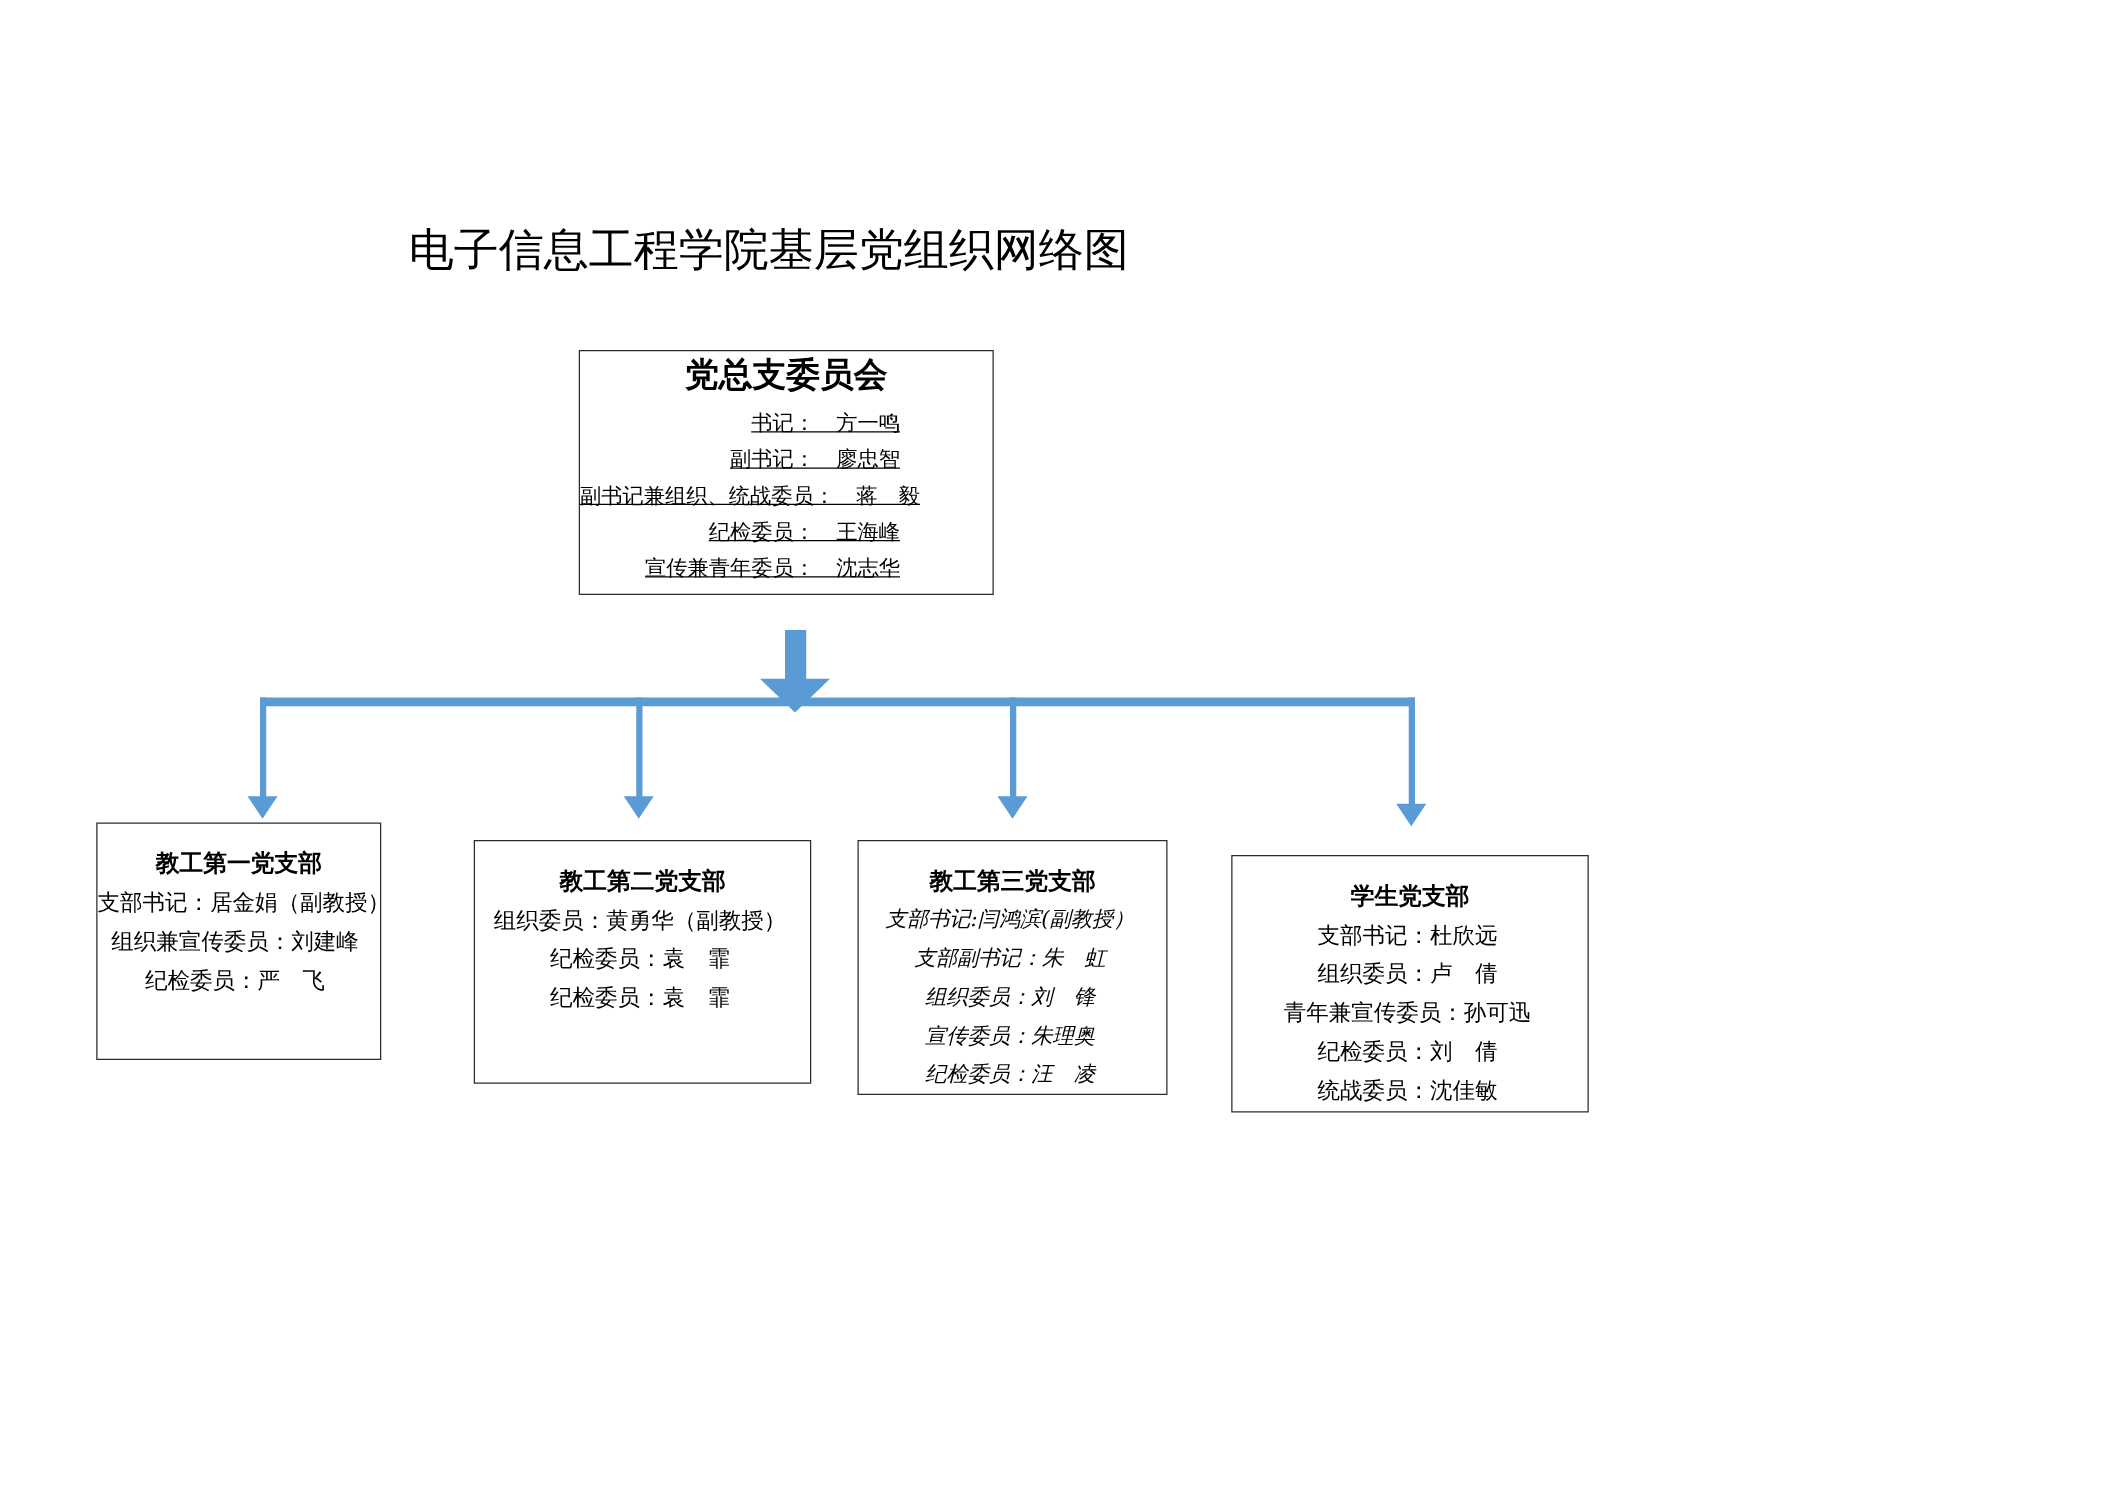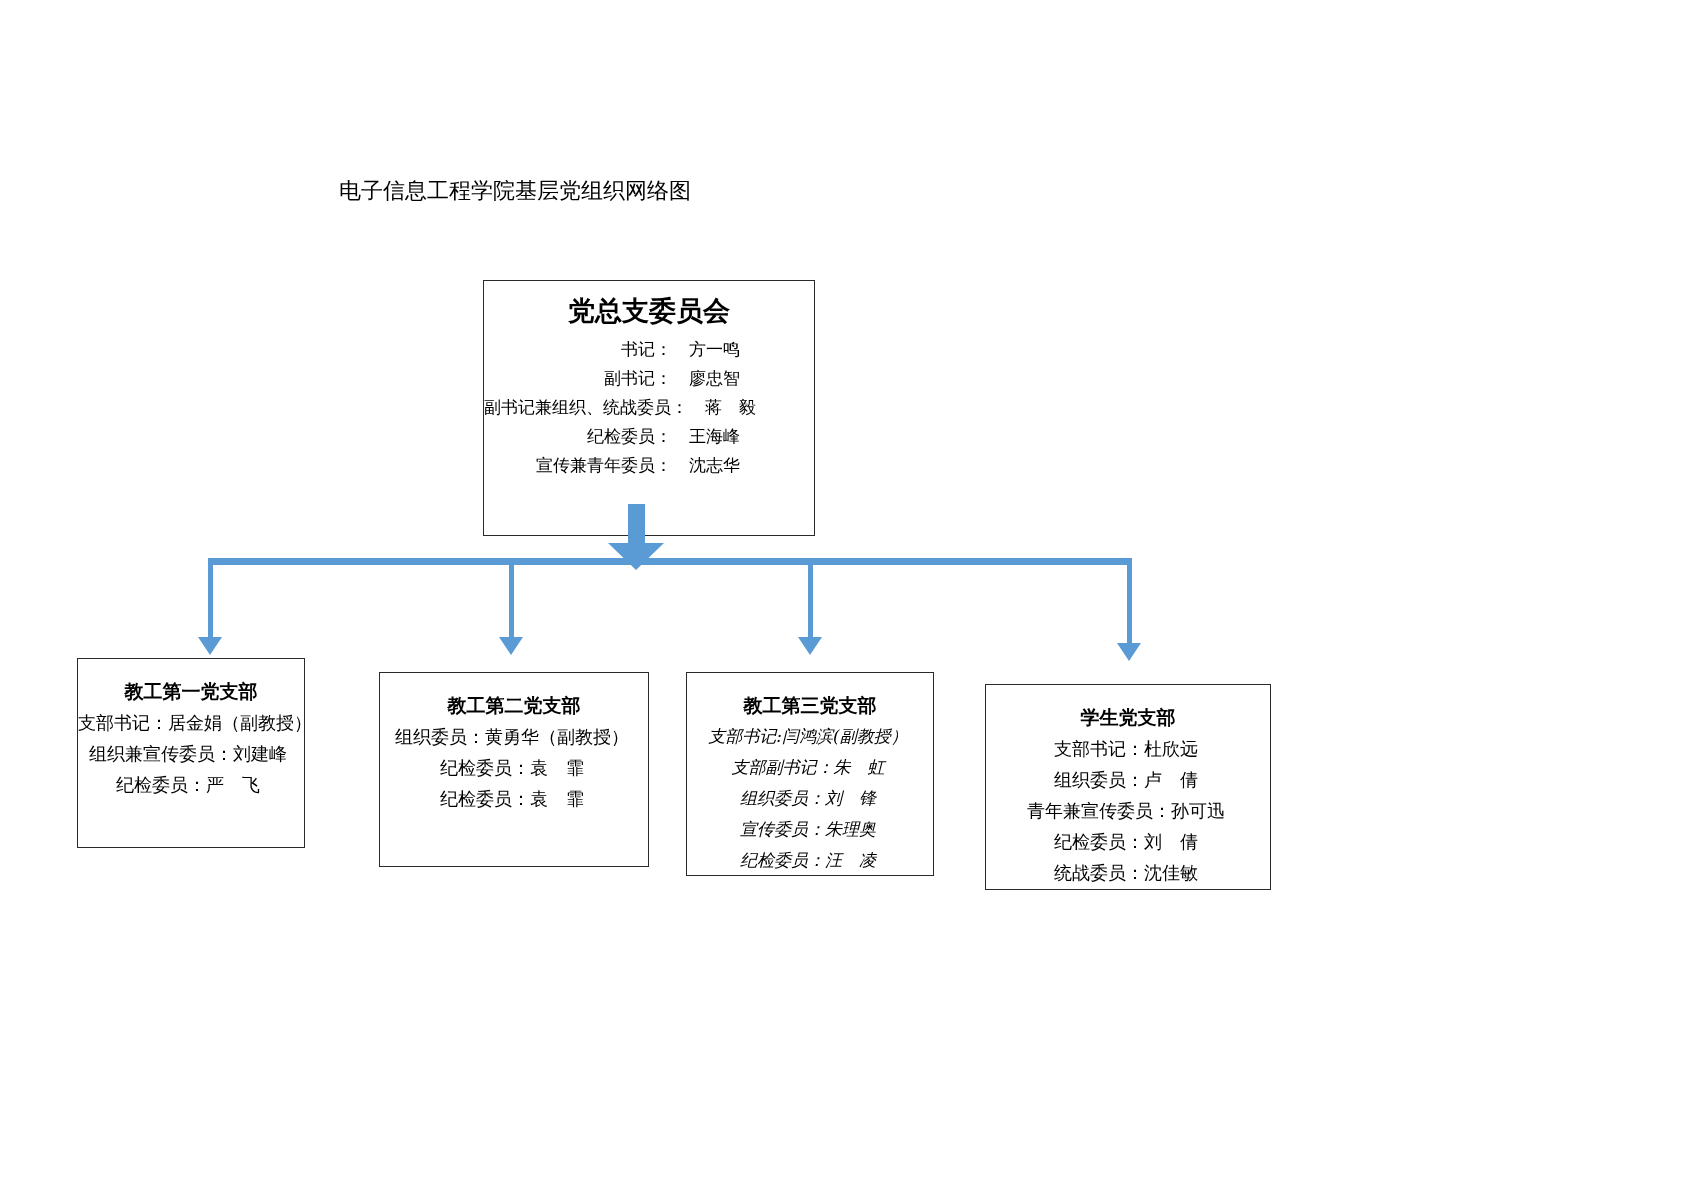--- a/index.html
+++ b/index.html
@@ -16,24 +16,24 @@
   }
   #canvas {
     position: relative;
     width: 1684px;
     height: 1191px;
   }
 
   
   #chart-title {
     position: absolute;
-    left: 339px;
+    left: 327px;
     top: 176px;
     font-family: "DejaVu Sans", "Liberation Sans", sans-serif;
-    font-size: 22px;
+    font-size: 36px;
     font-weight: 400;
     color: #000000;
     white-space: nowrap;
     letter-spacing: 0px;
   }
 
   
   .org-box {
     position: absolute;
     border: 1.5px solid #2b2b2b;
@@ -48,33 +48,33 @@
   }
   .box-line {
     text-align: center;
     color: #000000;
     font-family: "DejaVu Serif", "Liberation Serif", serif;
     white-space: nowrap;
   }
 
   
   #root-box {
-    left: 483px;
+    left: 463px;
     top: 280px;
     width: 332px;
-    height: 256px;
-    padding-top: 10px;
+    height: 196px;
   }
   #root-box .box-heading {
     font-size: 27px;
     line-height: 40px;
     margin-bottom: 4px;
   }
   #root-box .root-rows {
     padding-right: 6px;
+    text-decoration: underline;
   }
   #root-box .box-line {
     font-size: 17px;
     line-height: 29px;
     text-align: right;
     padding-right: 68px;
   }
 
   
   .conn {

